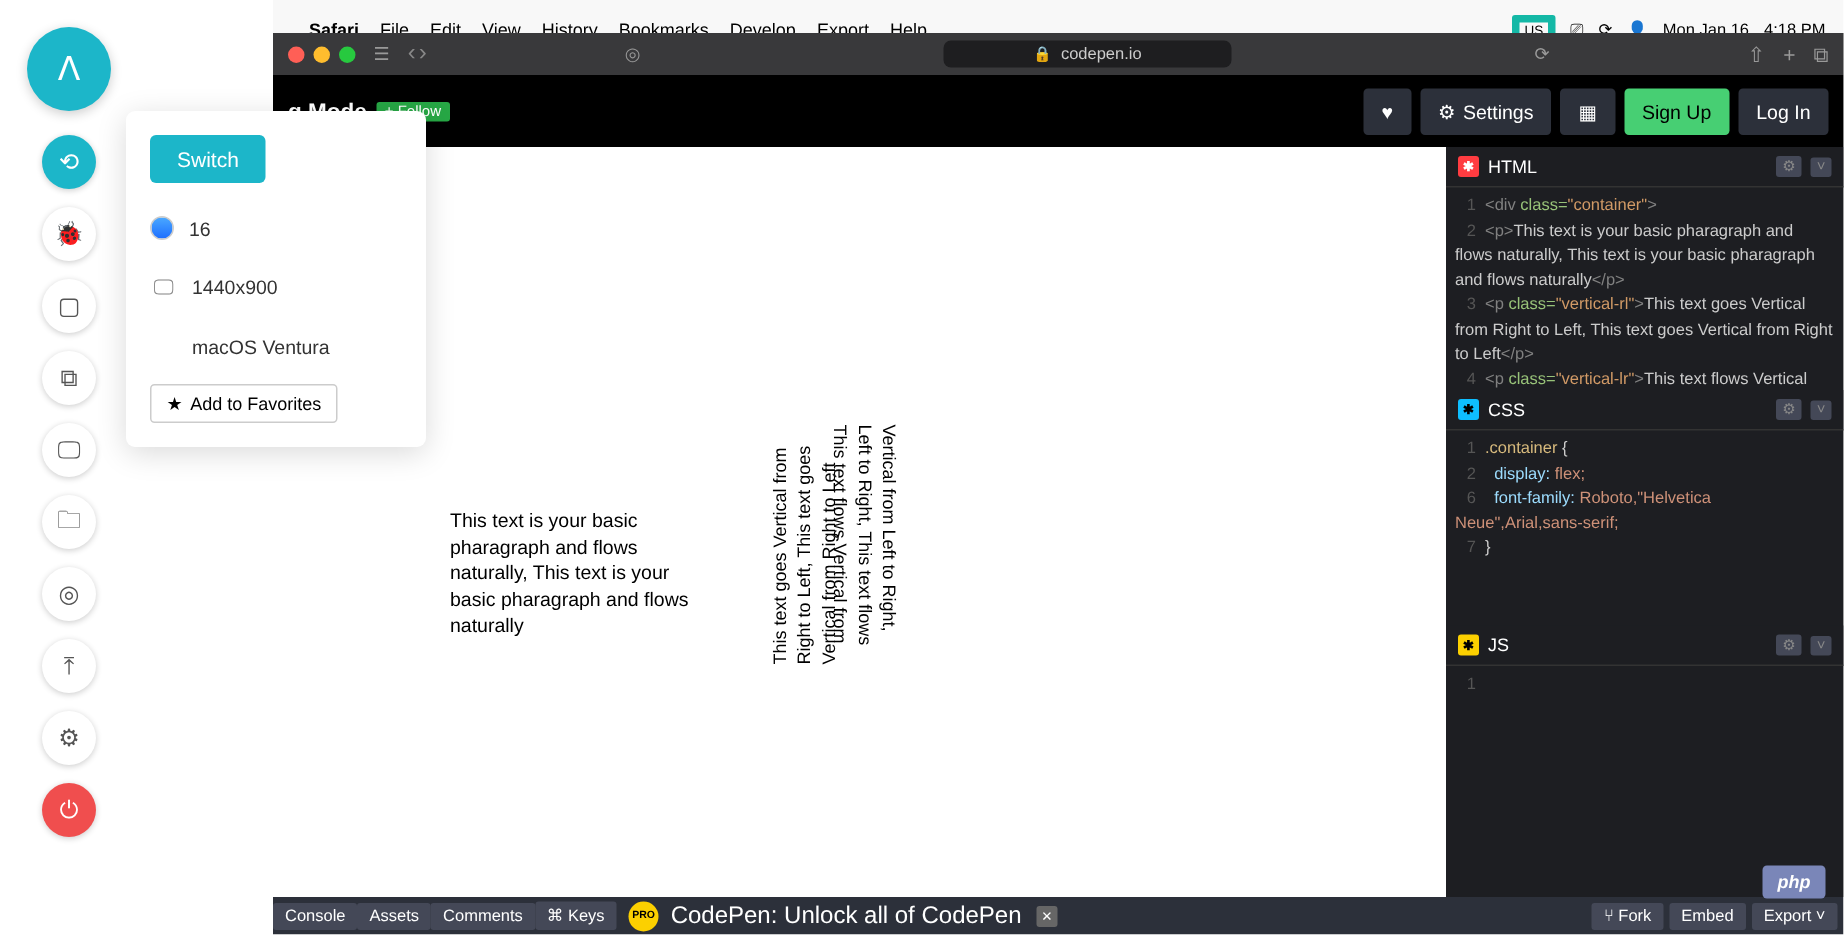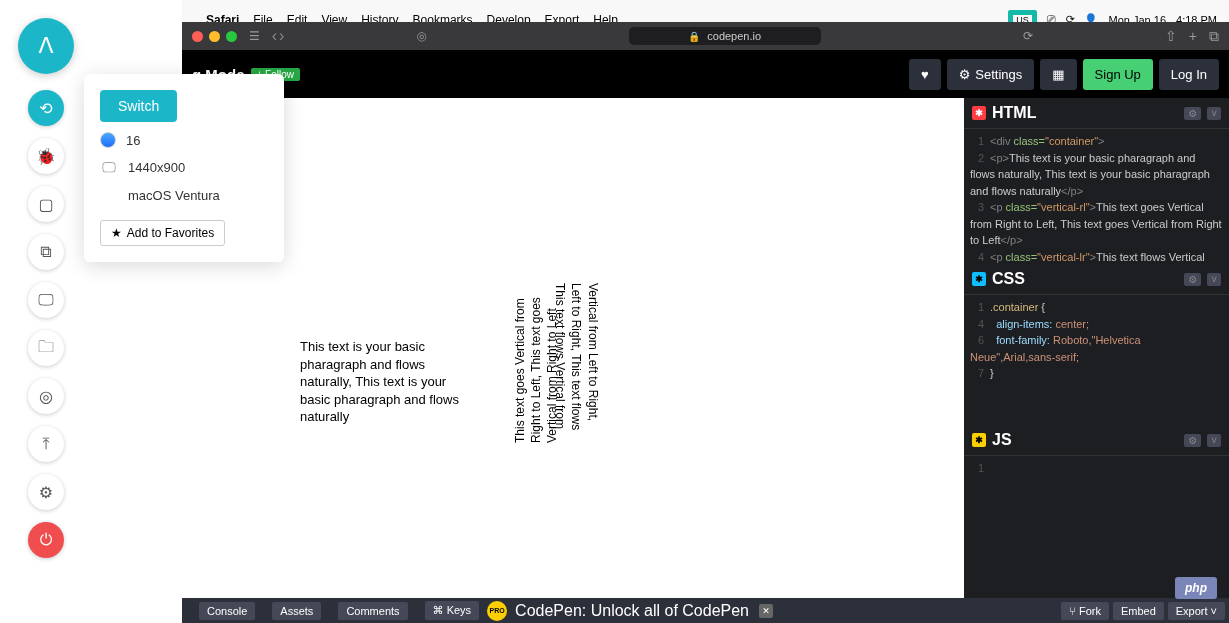--- a/index.html
+++ b/index.html
@@ -32,43 +32,43 @@
 .heart{color:#fff}
 .workspace{flex:1;display:flex;background:#fff;min-height:0}
 .preview{flex:1;background:#fff;position:relative;color:#000;font-size:14px}
 .ptext{position:absolute;max-width:180px;font-size:13px;line-height:1.35}
 .p1{left:118px;top:240px}
 .p2{left:330px;top:185px;writing-mode:vertical-rl;transform:rotate(180deg);height:160px;font-size:12px}
 .p3{left:370px;top:185px;writing-mode:vertical-rl;height:150px;font-size:12px}
 .p4{left:415px;top:245px;max-width:175px;font-size:13px}
 .editors{width:265px;background:#1d1e22;display:flex;flex-direction:column;color:#ccc;font-size:11px;font-family:Menlo,Monaco,monospace}
 .ed-head{background:#1d1e22;padding:6px 8px;display:flex;align-items:center;gap:6px;border-bottom:1px solid #333}
-.ed-badge{color:#fff;font-weight:700;font-size:16px}
+.ed-badge{color:#fff;font-weight:400;font-size:12px}
 .ed-icon{width:14px;height:14px;border-radius:2px;display:inline-flex;align-items:center;justify-content:center;font-size:9px;font-weight:bold}
 .html-i{background:#ff3c41;color:#fff}.css-i{background:#0ebeff;color:#000}.js-i{background:#fcd000;color:#000}
 .ed-head .sp{flex:1}
 .ed-ctrl{color:#888;background:#444857;border-radius:2px;padding:1px 4px;font-size:10px}
 .ed-body{padding:4px 6px;overflow:hidden;line-height:1.5}
 .ln{color:#555;display:inline-block;width:14px;text-align:right;margin-right:6px}
 .tag{color:#808080}.cls{color:#98c379}.str{color:#d19a66}.prop{color:#9cdcfe}.val{color:#ce9178}.txt{color:#ccc}.sel{color:#d7ba7d}
 .html-body{height:135px}.css-body{height:130px}.js-body{height:20px}
 .sidebar{position:absolute;left:0;top:0;width:182px;height:100%;background:#fff}
 .fab-main{position:absolute;left:18px;top:18px;width:56px;height:56px;border-radius:50%;background:#1cb6c9;display:flex;align-items:center;justify-content:center;color:#fff;font-size:22px;box-shadow:0 2px 8px rgba(0,0,0,0.2)}
 .fab-list{position:absolute;left:28px;top:90px;display:flex;flex-direction:column;gap:12px}
 .fab{width:36px;height:36px;border-radius:50%;background:#fff;box-shadow:0 1px 4px rgba(0,0,0,0.2);display:flex;align-items:center;justify-content:center;color:#555;font-size:16px}
 .fab.active{background:#1cb6c9;color:#fff}
 .fab.power{background:#f04e4e;color:#fff}
 .panel{position:absolute;left:84px;top:74px;width:200px;background:#fff;border-radius:6px;box-shadow:0 4px 20px rgba(0,0,0,0.15);padding:16px}
 .switch-btn{background:#1cb6c9;color:#fff;border:none;padding:8px 18px;border-radius:4px;font-size:14px;font-weight:500}
-.panel-row{display:flex;align-items:center;gap:10px;margin-top:10px;font-size:13px;color:#333}
+.panel-row{display:flex;align-items:center;gap:10px;margin-top:22px;font-size:13px;color:#333}
 .panel-row .ico{width:18px;height:18px;display:flex;align-items:center;justify-content:center;font-size:14px;color:#888}
 .safari-ico{width:16px;height:16px;border-radius:50%;background:linear-gradient(#4aa8ff,#1e6fff);border:1px solid #ccc}
 .fav-btn{margin-top:16px;border:1px solid #ccc;background:#fff;padding:5px 10px;border-radius:3px;font-size:12px;display:flex;gap:5px;align-items:center}
 .footer{position:absolute;left:182px;right:0;bottom:0;height:25px;background:#2c303a;display:flex;align-items:center;font-size:11px;color:#fff}
-.footer .fbtn{background:#444857;padding:3px 8px;margin-left:17px;border-radius:2px}
+.footer .fbtn{background:#444857;padding:3px 8px;margin-left:0;border-radius:2px}
 .footer .pro{width:20px;height:20px;background:#fcd000;border-radius:50%;margin:0 8px;display:flex;align-items:center;justify-content:center;color:#000;font-size:7px;font-weight:bold}
 .footer .promo{color:#fff;font-size:16px}
 .footer .x{margin-left:10px;background:#666;width:14px;height:14px;display:flex;align-items:center;justify-content:center;border-radius:2px;font-size:9px}
 .footer .sp{flex:1}
 .footer .fr{background:#444857;padding:3px 8px;margin-right:4px;border-radius:2px;display:flex;gap:3px}
 .php-badge{position:absolute;right:12px;bottom:24px;background:#7a86b8;color:#fff;padding:4px 10px;font-size:12px;border-radius:3px;font-style:italic;font-weight:bold}
 </style>
 </head>
 <body>
 
@@ -163,21 +163,21 @@
 
       <div class="ed-head">
         <span class="ed-icon css-i">✱</span>
         <span class="ed-badge">CSS</span>
         <span class="sp"></span>
         <span class="ed-ctrl">⚙</span>
         <span class="ed-ctrl">˅</span>
       </div>
       <div class="ed-body css-body">
         <div><span class="ln">1</span><span class="sel">.container</span><span class="txt"> {</span></div>
-        <div><span class="ln">4</span>&nbsp;&nbsp;<span class="prop">align-items:</span><span class="val"> center;</span></div>
+        <div><span class="ln">2</span>&nbsp;&nbsp;<span class="prop">display:</span><span class="val"> flex;</span></div>
         <div><span class="ln">6</span>&nbsp;&nbsp;<span class="prop">font-family:</span><span class="val"> Roboto,"Helvetica Neue",Arial,sans-serif;</span></div>
         <div><span class="ln">7</span><span class="txt">}</span></div>
 
       </div>
 
       <div class="ed-head">
         <span class="ed-icon js-i">✱</span>
         <span class="ed-badge">JS</span>
         <span class="sp"></span>
         <span class="ed-ctrl">⚙</span>

